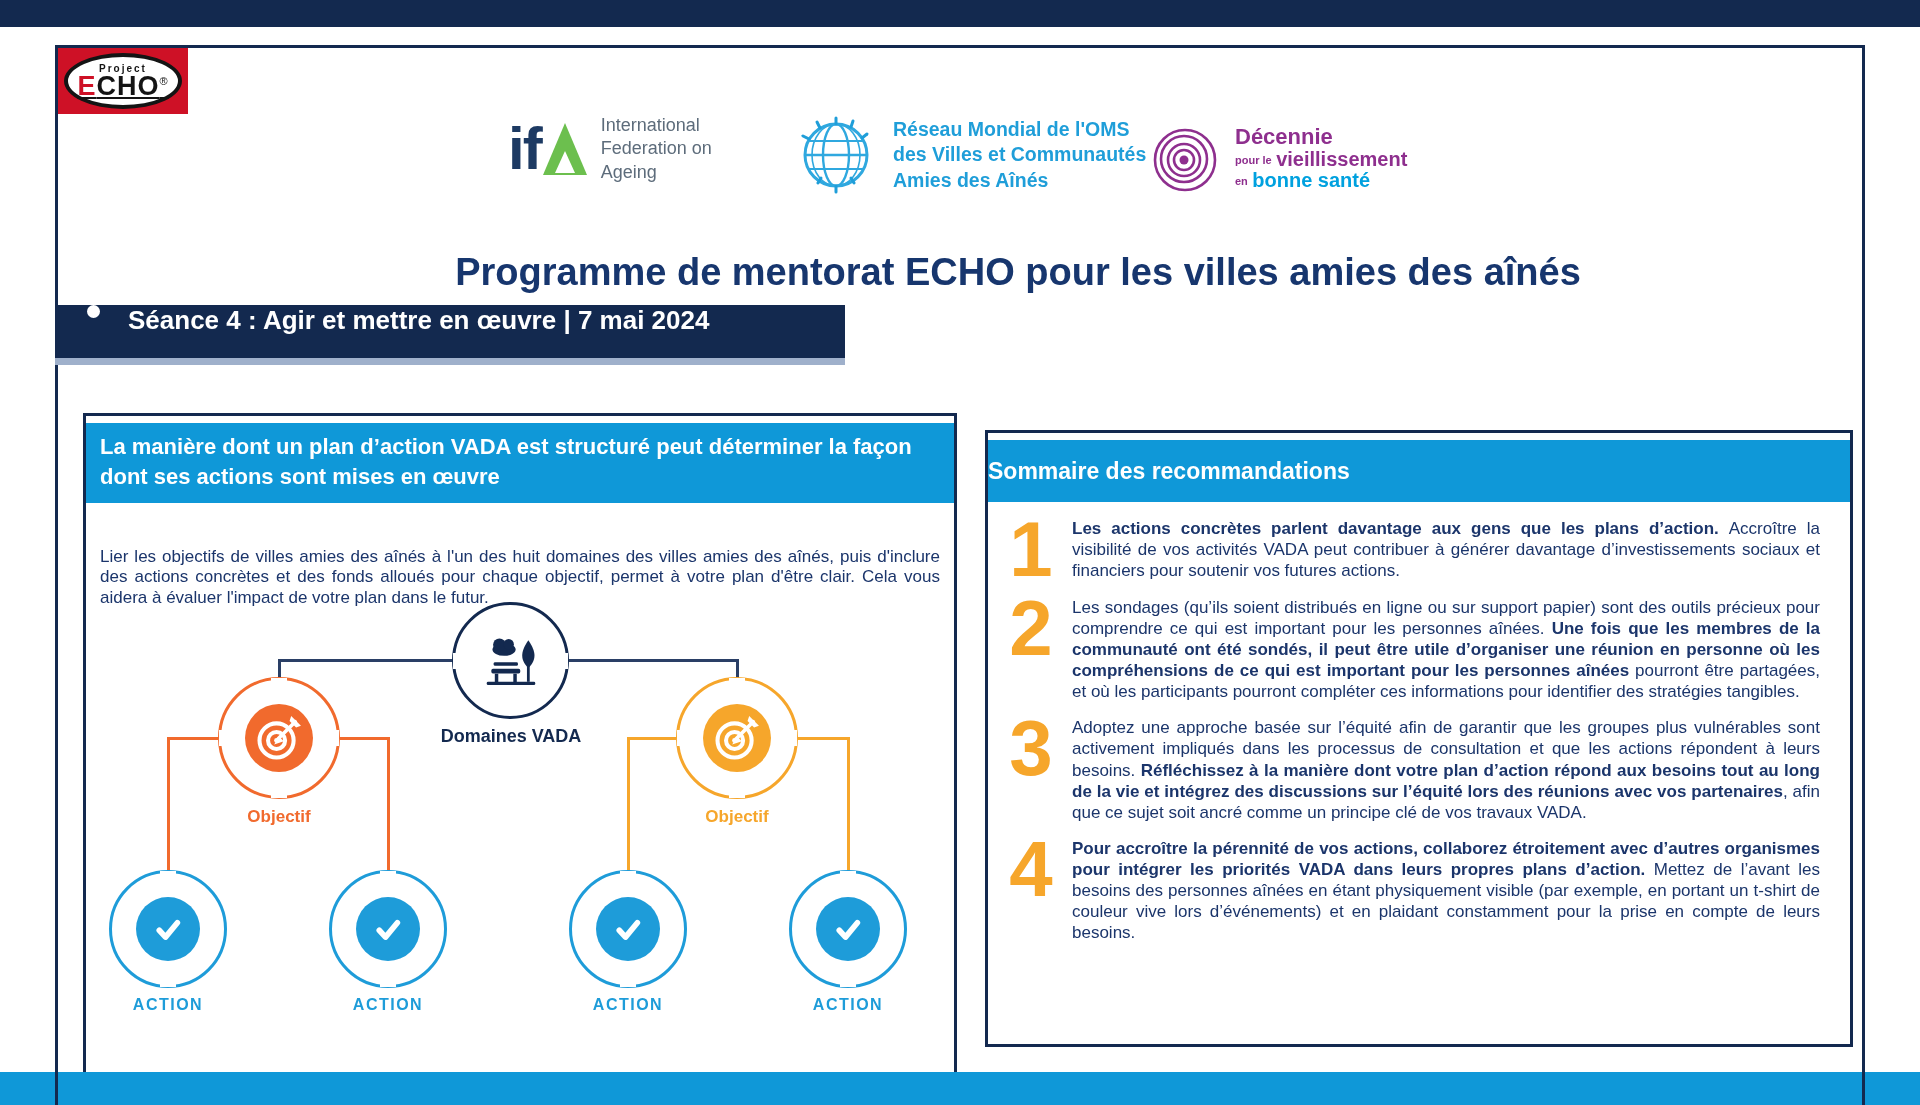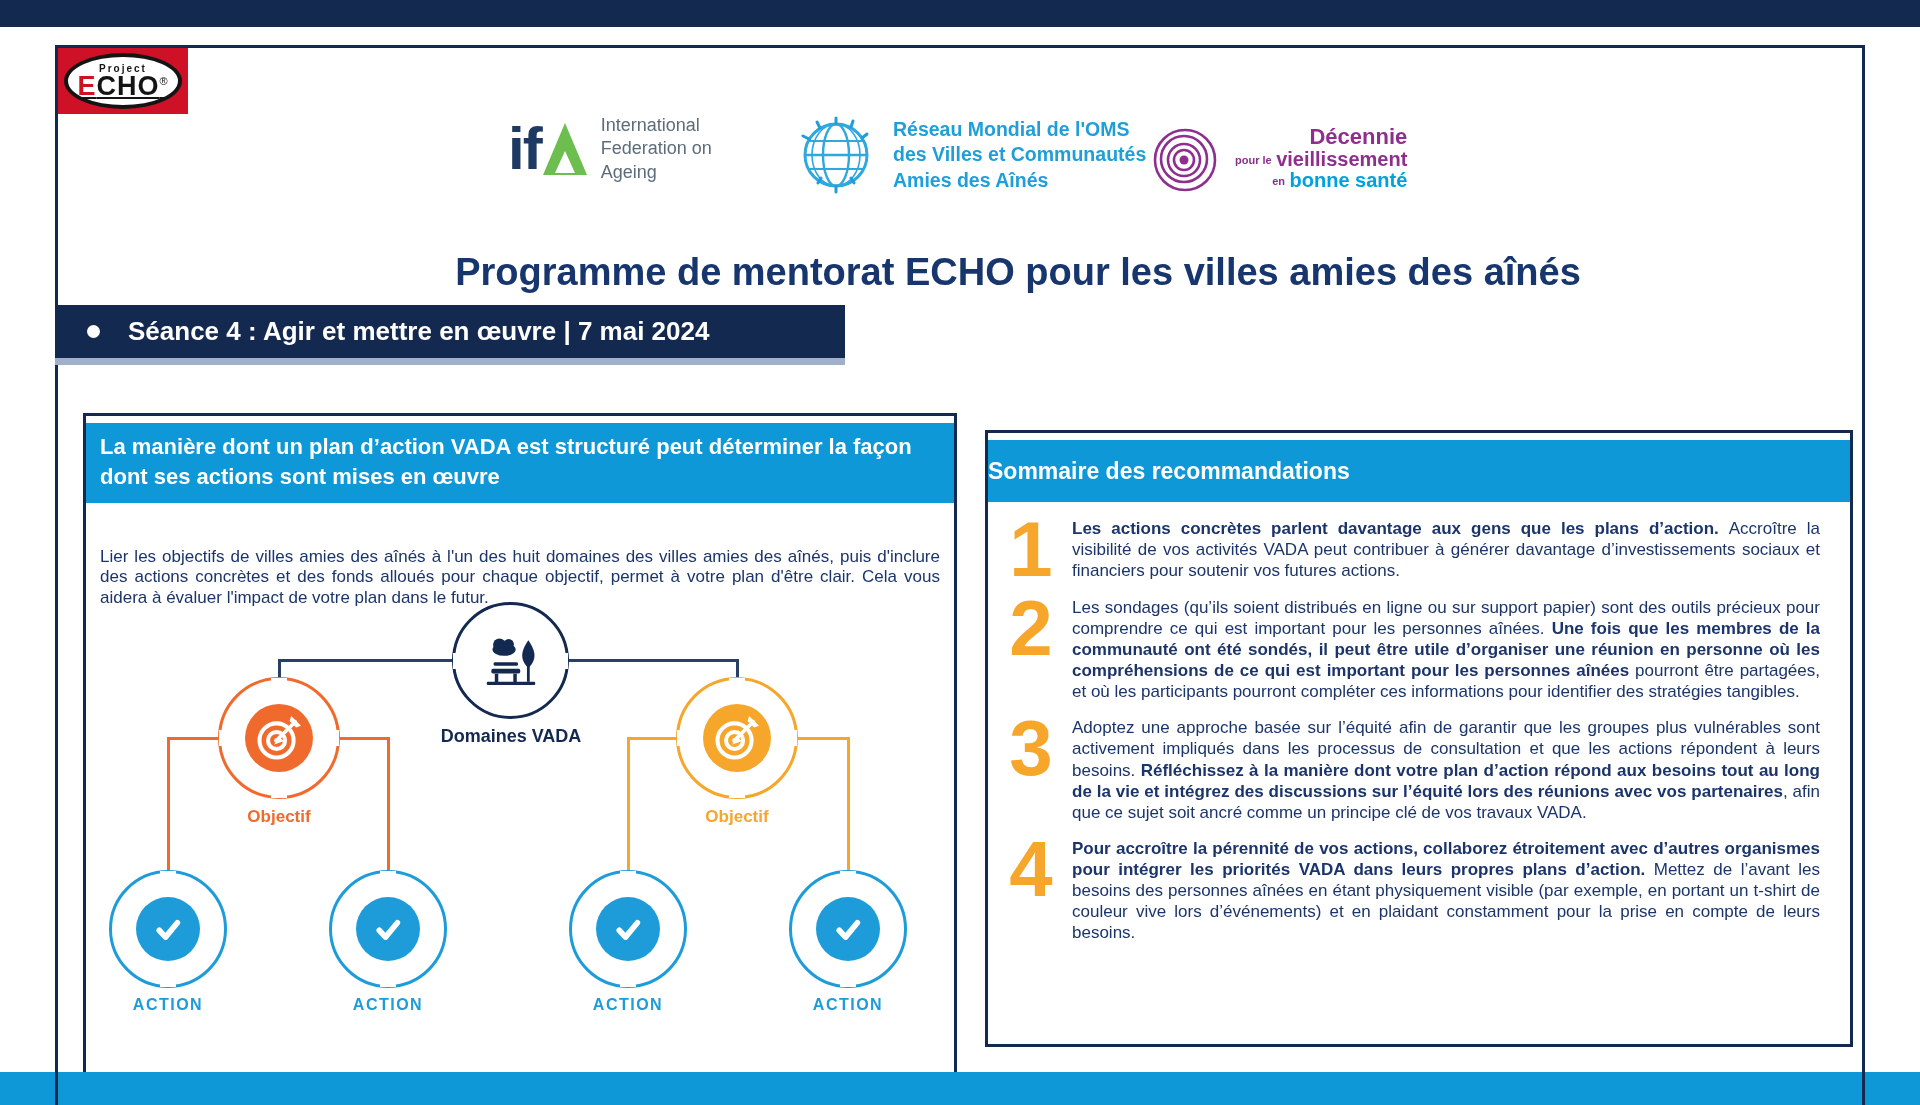--- a/index.html
+++ b/index.html
@@ -21,40 +21,40 @@
   .ifa-a { position:relative; width:0; height:0; margin-left:2px; margin-bottom:1px;
            border-left:22px solid transparent; border-right:22px solid transparent; border-bottom:52px solid #6CBF4E; }
   .ifa-a::after { content:""; position:absolute; left:-10px; top:28px; width:0; height:0;
            border-left:10px solid transparent; border-right:10px solid transparent; border-bottom:22px solid #fff; }
   .ifa-text { font-size:18px; color:#5D6C7B; line-height:1.3; }
 
   .logo-who { left:735px; top:64px; gap:14px; }
   .who-text { font-size:19.5px; font-weight:bold; color:#1F9ED9; line-height:1.3; }
 
   .logo-decade { left:1093px; top:76px; gap:16px; }
-  .decade-text { line-height:1.05;text-align:right; }
+  .decade-text { line-height:1.05; }
   .decade-l1 { font-size:22px; font-weight:bold; color:#8E2F8E; }
   .decade-small { font-size:11px; font-weight:bold; color:#8E2F8E; vertical-align:2px; }
   .decade-big { font-size:20px; font-weight:bold; color:#8E2F8E; }
   .decade-blue { font-size:20px; font-weight:bold; color:#00A1DF; }
 
   .logo-echo { left:1383px; top:84px; width:130px; height:66px; background:#CE1126; display:flex; align-items:center; justify-content:center; }
   .echo-ellipse { width:118px; height:56px; background:#fff; border:4px solid #141414; border-radius:50%;
                   display:flex; flex-direction:column; align-items:center; justify-content:center; }
   .echo-project { font-size:10px; letter-spacing:2px; color:#141414; font-weight:bold; }
   .echo-word { font-size:27px; font-weight:600; letter-spacing:1px; line-height:0.95; color:#141414;text-decoration:underline; }
   .echo-e { color:#CE1126; }
   .echo-reg { font-size:11px; vertical-align:10px; font-weight:normal; }
 
   
   .main-title { position:absolute; left:55px; top:203px; width:1810px; text-align:center;
                 font-size:38px; font-weight:bold; color:#17366E; }
 
   .session-banner { position:absolute; left:55px; top:305px; width:790px; height:60px; background:#13294F;
-                    border-bottom:7px solid #9FB0CB; display:flex; align-items:center; z-index:2; }
+                    border-bottom:7px solid #9FB0CB; display:flex; z-index:2; }
   .session-bullet { width:13px; height:13px; border-radius:50%; background:#fff; margin-left:32px; flex:none; }
   .session-text { color:#fff; font-size:26px; font-weight:bold; margin-left:28px; white-space:nowrap; }
 
   
   .panel { position:absolute; background:#fff; border:3px solid #13294F; }
   .panel-left { left:83px; top:413px; width:874px; height:708px; }
   .panel-right { left:985px; top:430px; width:868px; height:617px; }
 
   .panel-header { background:#0F98D8; color:#fff; font-weight:bold; margin-top:7px; }
   .panel-left .panel-header { padding:9px 14px 11px 14px; font-size:22px; line-height:1.36; }

